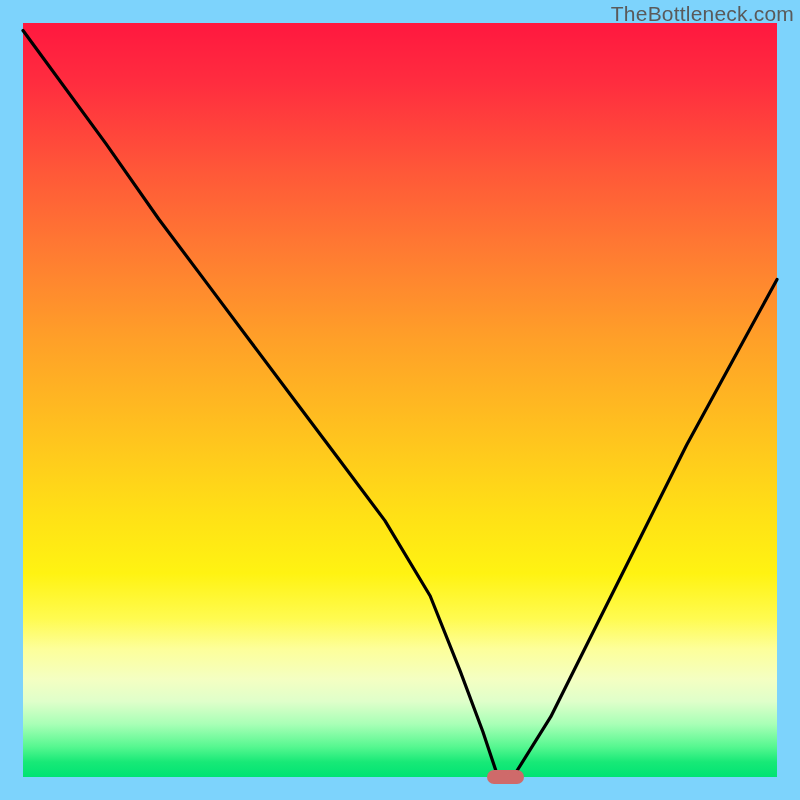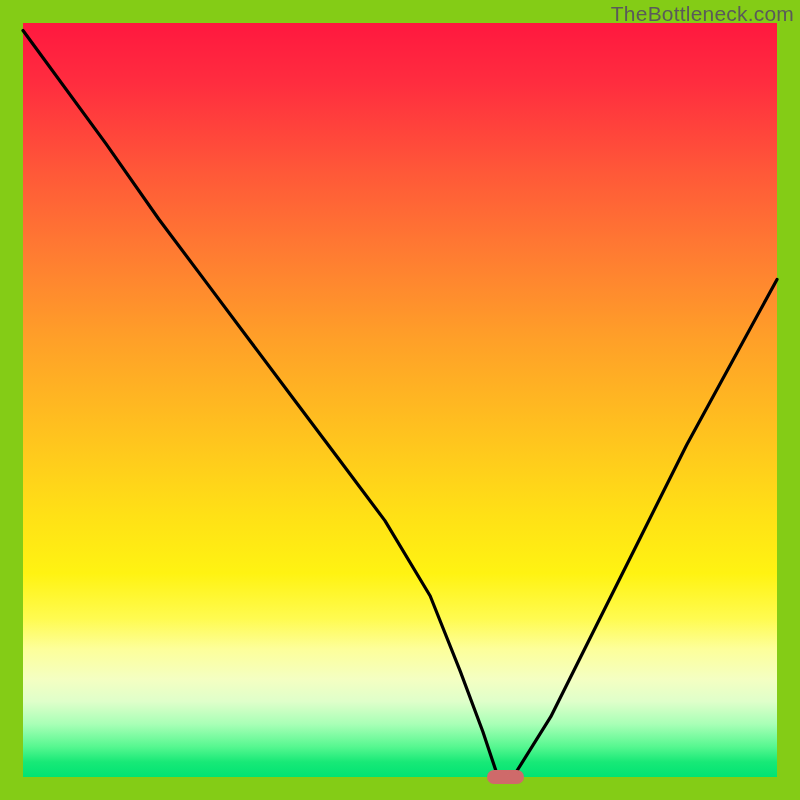--- a/index.html
+++ b/index.html
@@ -8,21 +8,21 @@
     width: 800px;
     height: 800px;
     overflow: hidden;
     background: #000;
     font-family: Arial, Helvetica, sans-serif;
   }
   .frame {
     position: relative;
     width: 800px;
     height: 800px;
-    background: #84cc16;
+    background: #7dd3fc;
   }
   .plot-area {
     position: absolute;
     left: 23px;
     top: 23px;
     width: 754px;
     height: 754px;
     
     background: linear-gradient(to bottom,
       #ff183f 0%,

